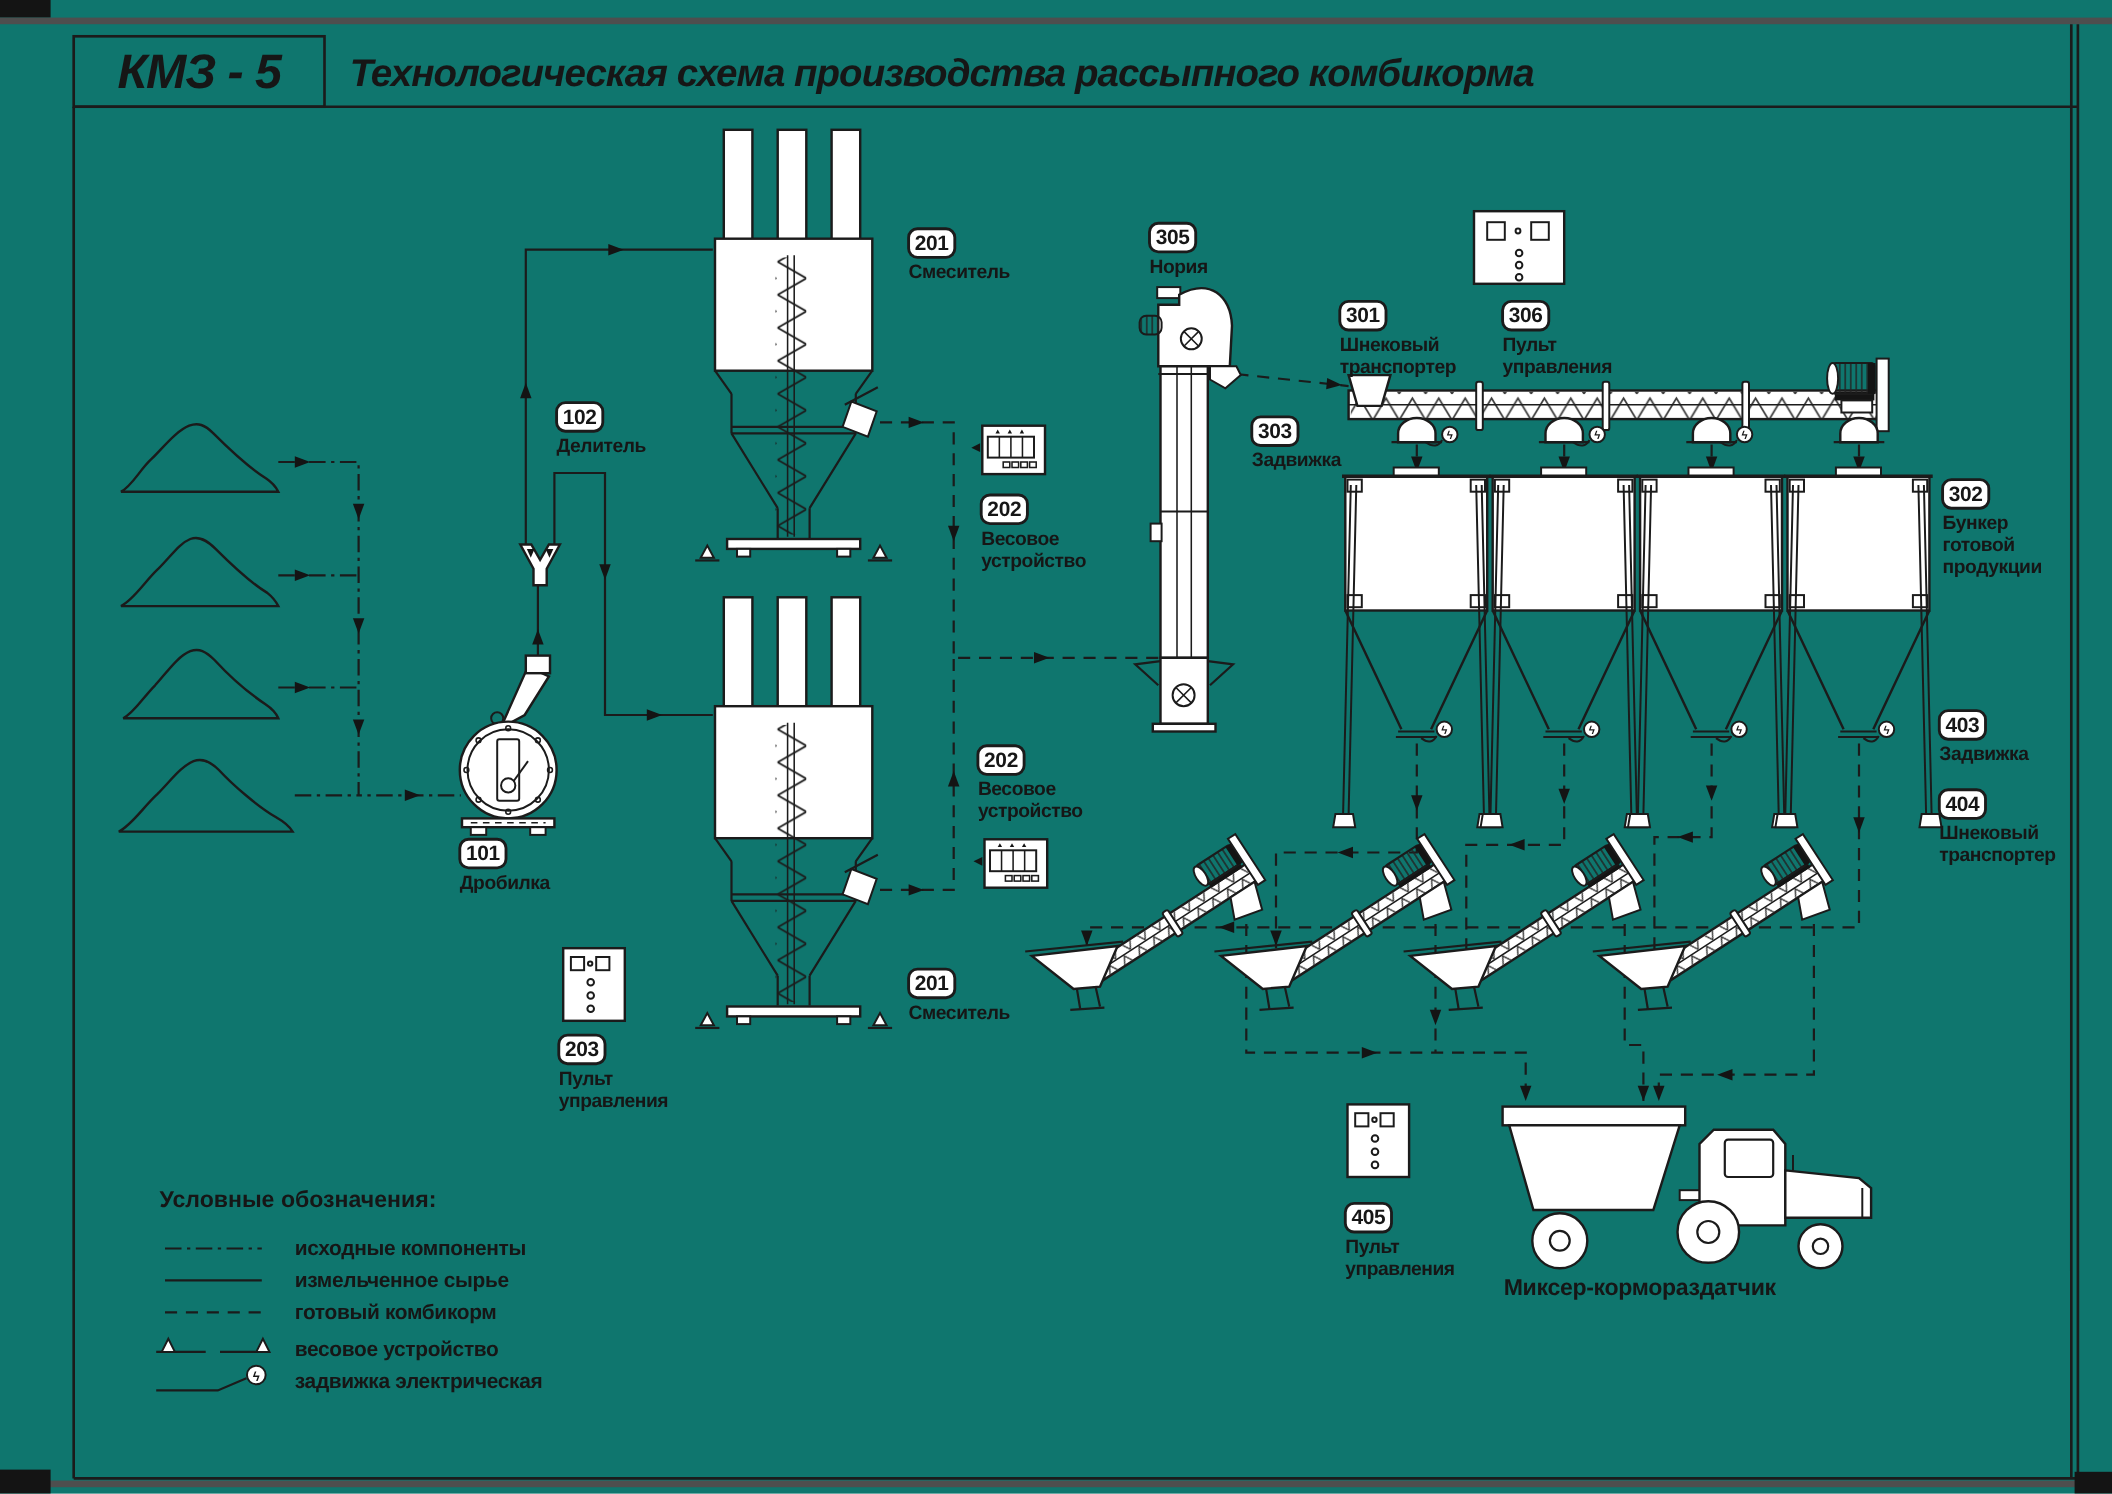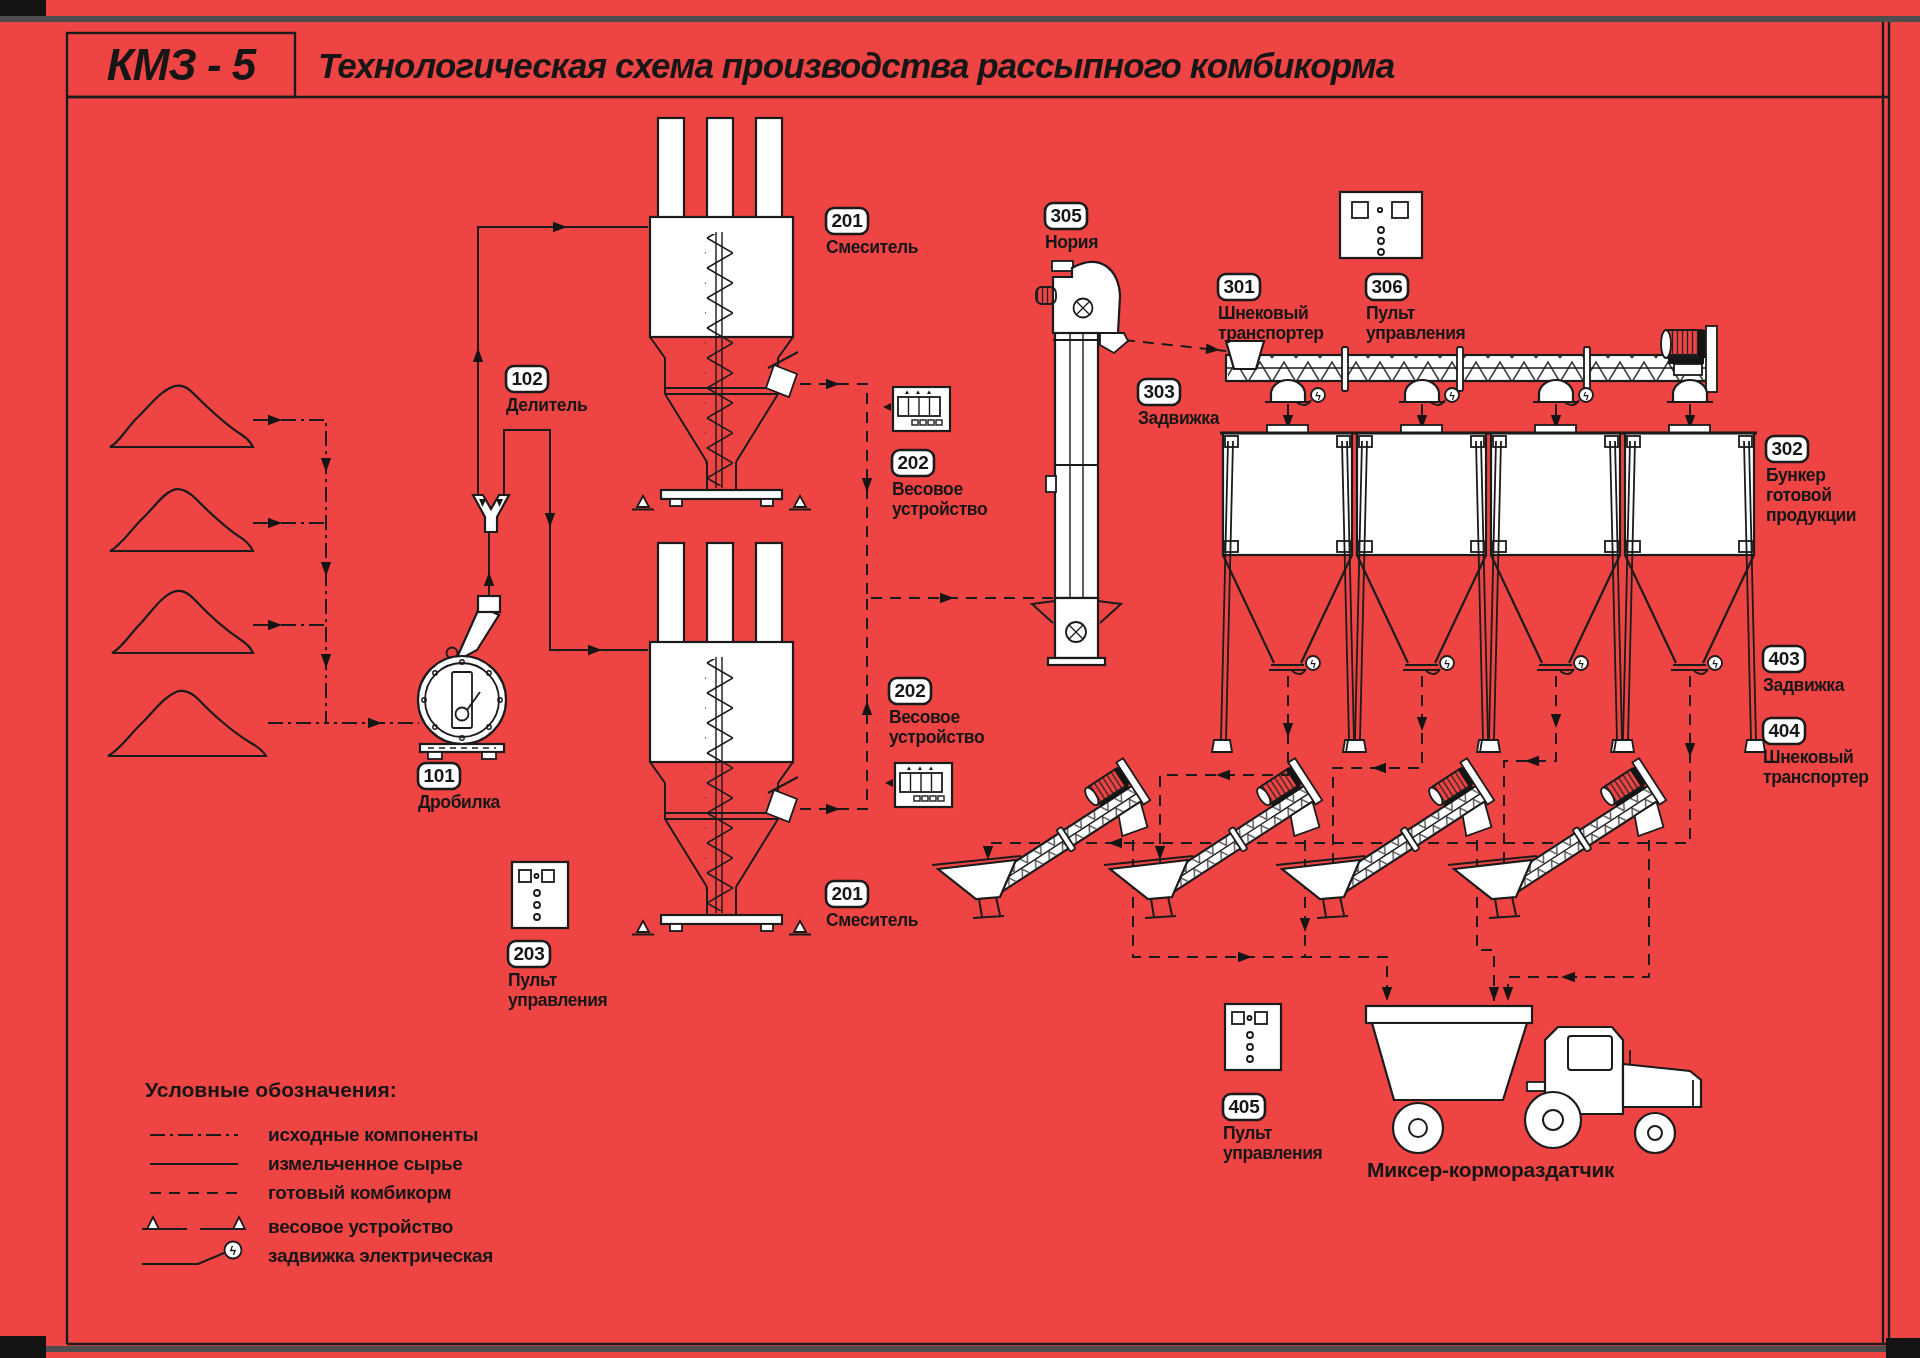--- a/index.html
+++ b/index.html
@@ -1,16 +1,16 @@
 <!DOCTYPE html>
 <html><head>
 <meta charset="utf-8">
 <style>
   html,body{margin:0;padding:0;background:#fff;}
-  #stage{position:relative;width:1920px;height:1358px;background:#ef4444;overflow:hidden;}
+  #stage{position:relative;width:1920px;height:1358px;background:#0f766e;overflow:hidden;}
   svg{display:block;}
   svg text{font-family:"Liberation Sans","DejaVu Sans",sans-serif;fill:#161616;}
   .tag{font-size:19px;font-weight:bold;text-anchor:middle;letter-spacing:-0.3px;}
   .cap{font-size:17.5px;font-weight:bold;letter-spacing:-0.4px;}
   .legtxt{font-size:19px;font-weight:bold;letter-spacing:-0.3px;}
   .legtitle{font-size:21px;font-weight:bold;}
   .hcode{font-size:44px;font-weight:bold;font-style:italic;text-anchor:middle;letter-spacing:-1px;}
   .htitle{font-size:35px;font-weight:bold;font-style:italic;letter-spacing:-0.9px;}
   .trkcap{font-size:21px;font-weight:bold;letter-spacing:-0.3px;}
   .glyph{font-size:10.5px;font-weight:bold;text-anchor:middle;}

